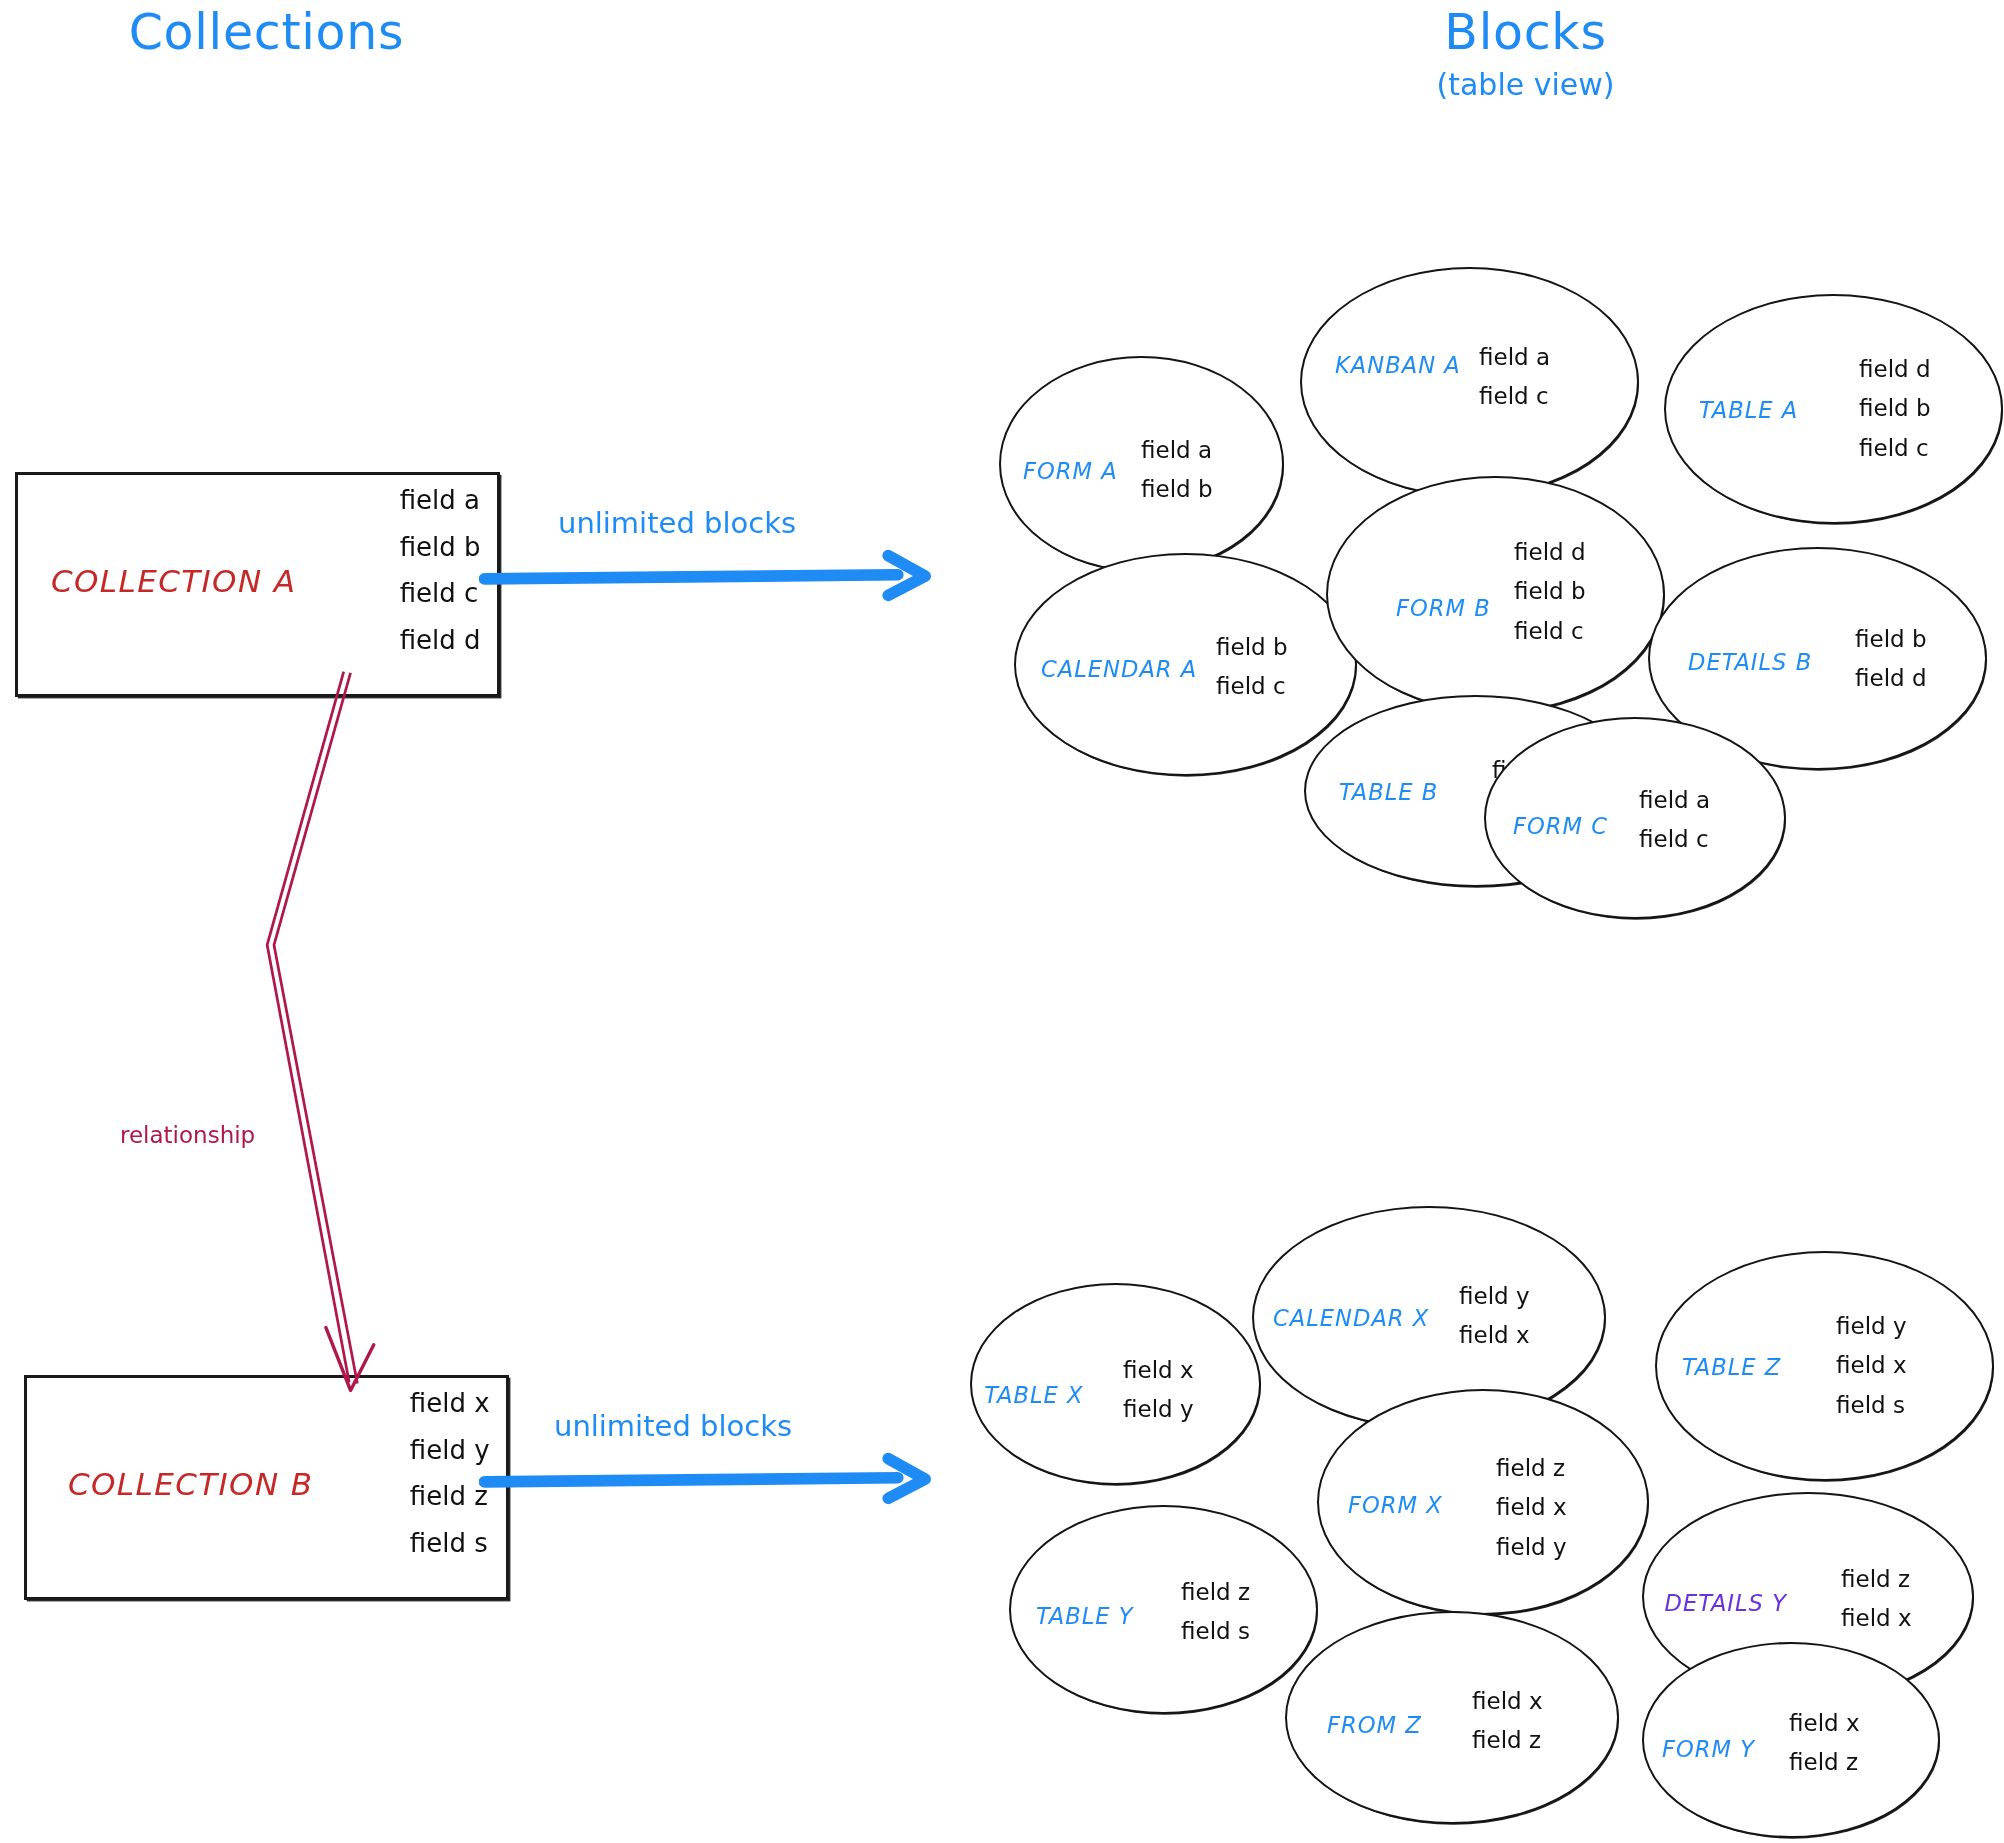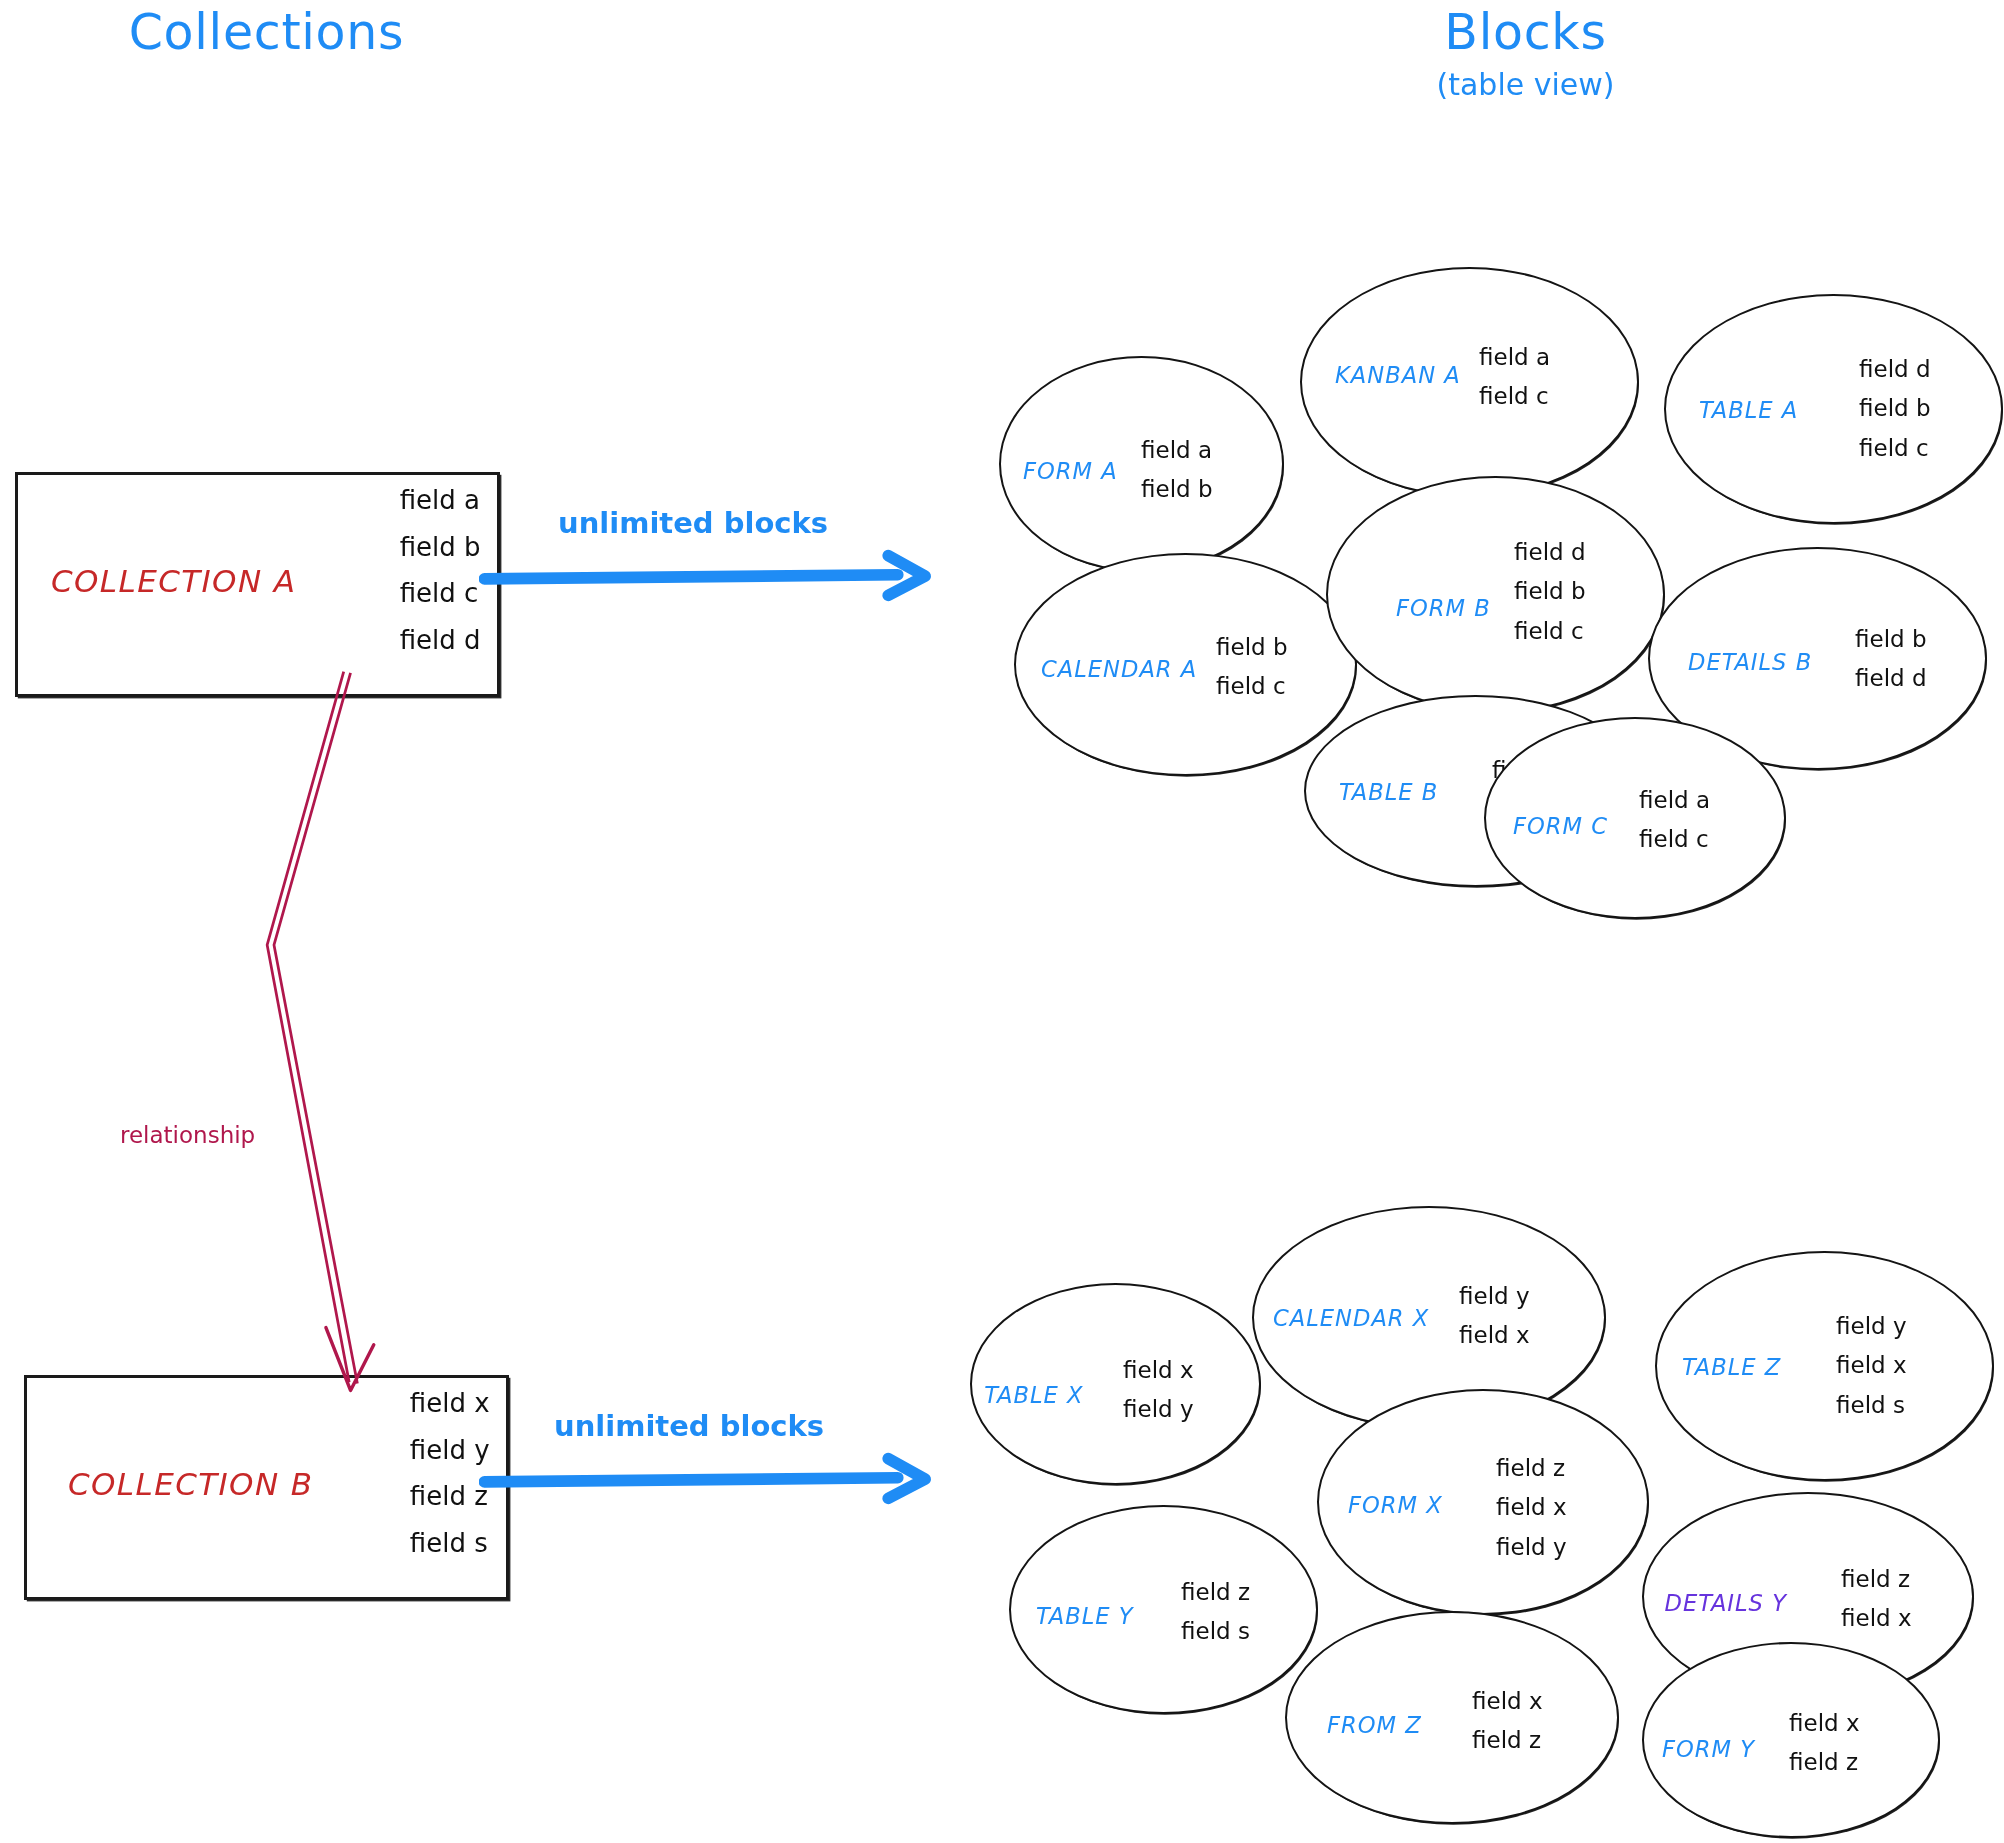--- a/index.html
+++ b/index.html
@@ -41,21 +41,21 @@
     font-size:26px;color:#111111;line-height:1.0;margin-bottom:20.5px;white-space:nowrap;
   }
   .collection-fields .fld:last-child{margin-bottom:0;}
 
   #box-a{left:15px;top:472px;width:479px;height:219px;}
   #box-a .collection-name{left:33px;top:88px;}
   #box-b{left:24px;top:1375px;width:479px;height:219px;}
   #box-b .collection-name{left:41px;top:88px;}
 
   
-  .arrow-wrap{position:absolute;font-weight:bold;}
+  .arrow-wrap{position:absolute;}
   .arrow-label{
     position:absolute;color:#1f8cf5;font-size:29px;white-space:nowrap;
   }
   #arrow-top{left:479px;top:520px;width:479px;height:89px;}
   #arrow-top .arrow-label{left:79px;top:-13.7px;}
   #arrow-bottom{left:479px;top:1423px;width:479px;height:89px;}
   #arrow-bottom .arrow-label{left:75px;top:-13.7px;}
 
   
   #relationship-line{position:absolute;left:192px;top:671px;width:246px;height:746px;}
@@ -142,21 +142,21 @@
 
   <div class="block" style="left:999px;top:356px;width:281px;height:212px;">
     <div class="block-label" style="left:22px;top:100px;">FORM A</div>
     <div class="block-fields" style="left:140px;top:81px;">
       <div class="fld">field a</div>
       <div class="fld">field b</div>
     </div>
   </div>
 
   <div class="block" style="left:1300px;top:267px;width:335px;height:226px;">
-    <div class="block-label" style="left:33px;top:93px;">KANBAN A</div>
+    <div class="block-label" style="left:33px;top:83px;">KANBAN A</div>
     <div class="block-fields" style="left:177px;top:77px;">
       <div class="fld">field a</div>
       <div class="fld">field c</div>
     </div>
   </div>
 
   <div class="block" style="left:1664px;top:294px;width:335px;height:226px;">
     <div class="block-label" style="left:33px;top:101px;">TABLE A</div>
     <div class="block-fields" style="left:193px;top:62px;">
       <div class="fld">field d</div>

